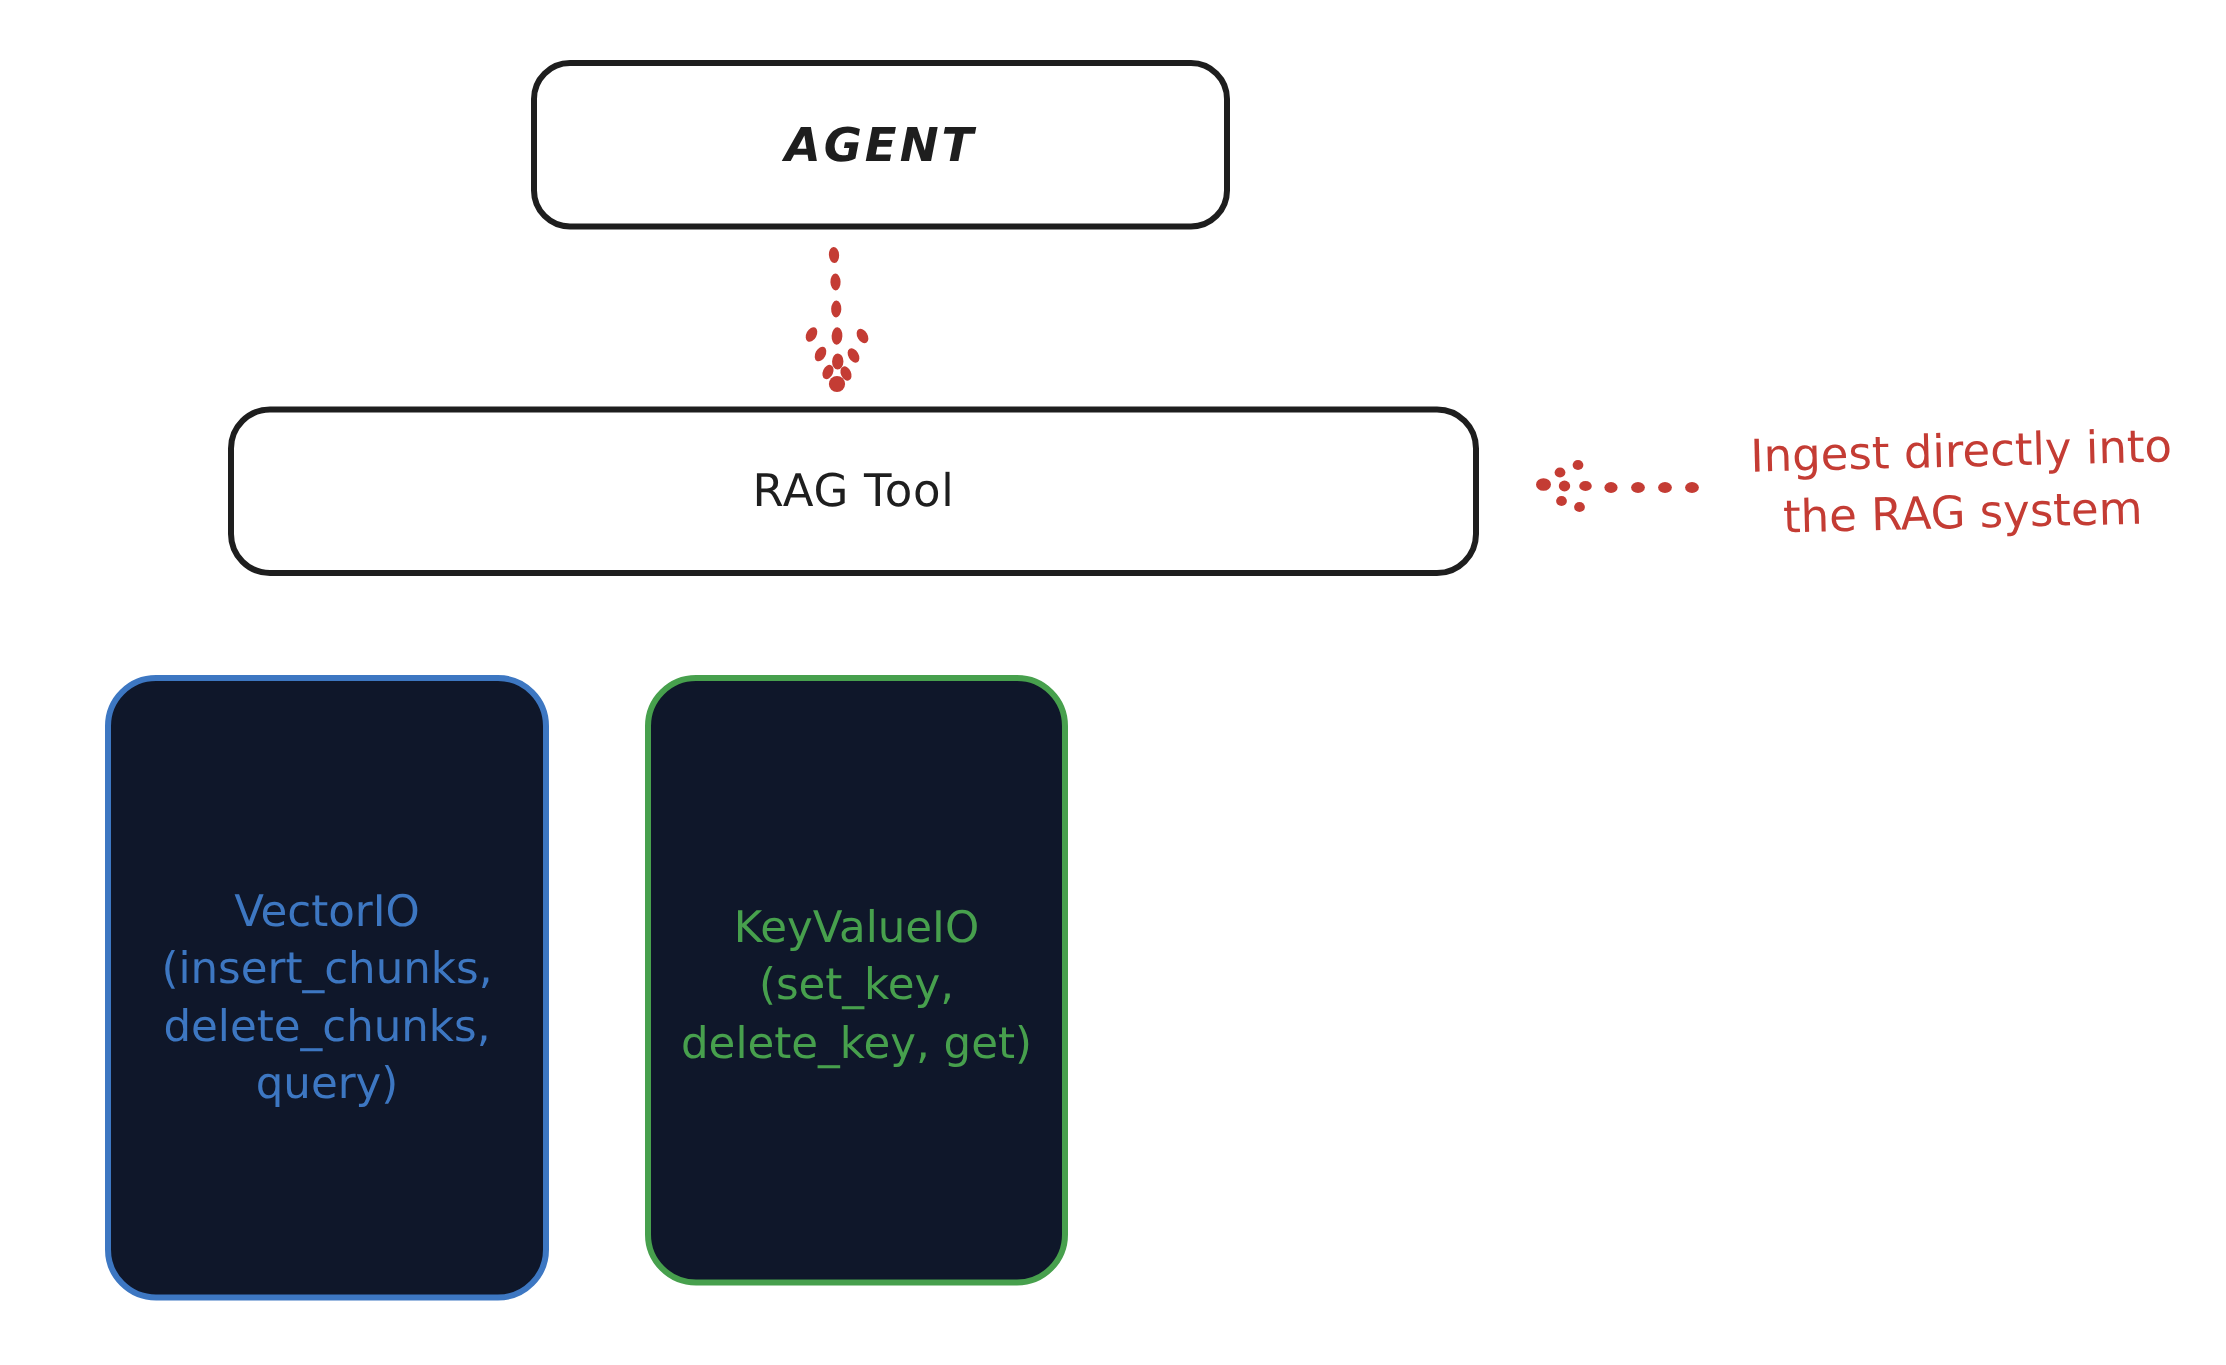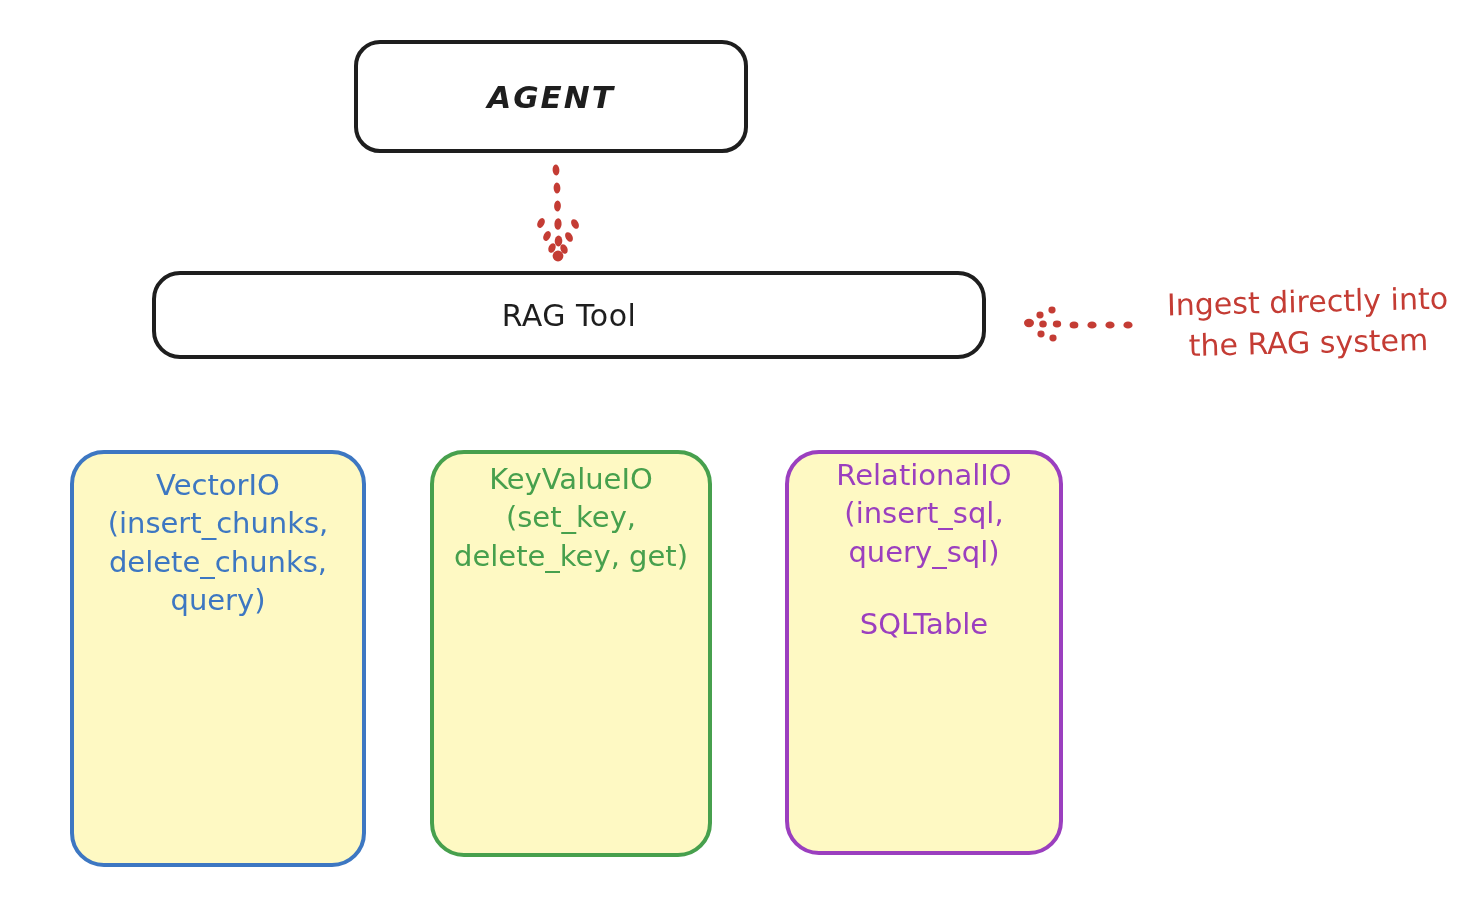--- a/index.html
+++ b/index.html
@@ -32,63 +32,63 @@
     align-items: center;
     justify-content: center;
     text-align: center;
     border-style: solid;
   }
 
   
   #agent-box {
     left: 354px;
     top: 40px;
-    width: 394px;
+    width: 466px;
     height: 113px;
     border-width: 4px;
     border-color: #1e1e1e;
     border-radius: 26px;
     text-align: center;
   }
   #agent-label {
     font-family: "DejaVu Sans", sans-serif;
     font-size: 31px;
     font-style: italic;
     font-weight: 600;
     letter-spacing: 2px;
     color: #1e1e1e;
   }
 
   
   #ragtool-box {
     left: 152px;
     top: 271px;
     width: 834px;
-    height: 88px;
+    height: 113px;
     border-width: 4px;
     border-color: #1e1e1e;
     border-radius: 28px;
   }
   #ragtool-label {
     font-size: 30px;
     color: #1e1e1e;
     letter-spacing: 0.5px;
   }
 
   
   .card {
     position: absolute;
     box-sizing: border-box;
-    background: #fef9c3;
+    background: #0f172a;
     border-style: solid;
     border-width: 4px;
     border-radius: 34px;
     display: flex;
-    flex-direction: column;
     align-items: center;
+    justify-content: center;
     text-align: center;
     padding: 0 6px;
   }
   .card .api,
   .card .index {
     line-height: 1.32;
     white-space: pre-line;
   }
   .card .api { font-size: 29px; }
   .card .index { font-size: 29px; margin-top: 34px; }
@@ -166,26 +166,20 @@
 delete_chunks,
 query)</span>
   </div>
 
   <div class="card" id="keyvalue-card">
     <span class="api">KeyValueIO
 (set_key,
 delete_key, get)</span>
   </div>
 
-  <div class="card" id="relational-card">
-    <span class="api">RelationalIO
-(insert_sql,
-query_sql)</span>
-    <span class="index">SQLTable</span>
-  </div>
 
   <div id="annotation-text">Ingest directly into
 the RAG system</div>
 
   <svg class="overlay" viewBox="0 0 1484 910">
 
     <g fill="#c43c34">
       <ellipse cx="556" cy="170" rx="3.4" ry="5.4" transform="rotate(-4 556 170)"></ellipse>
       <ellipse cx="557" cy="188" rx="3.4" ry="5.6" transform="rotate(-2 557 188)"></ellipse>
       <ellipse cx="557.5" cy="206" rx="3.4" ry="5.6" transform="rotate(2 557.5 206)"></ellipse>

